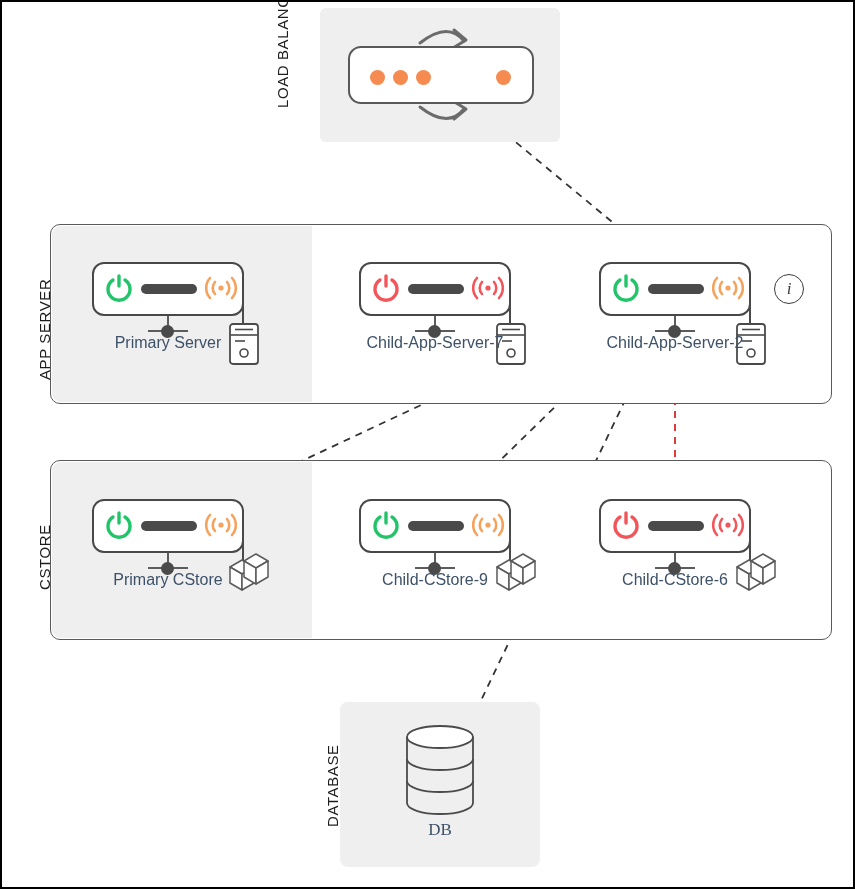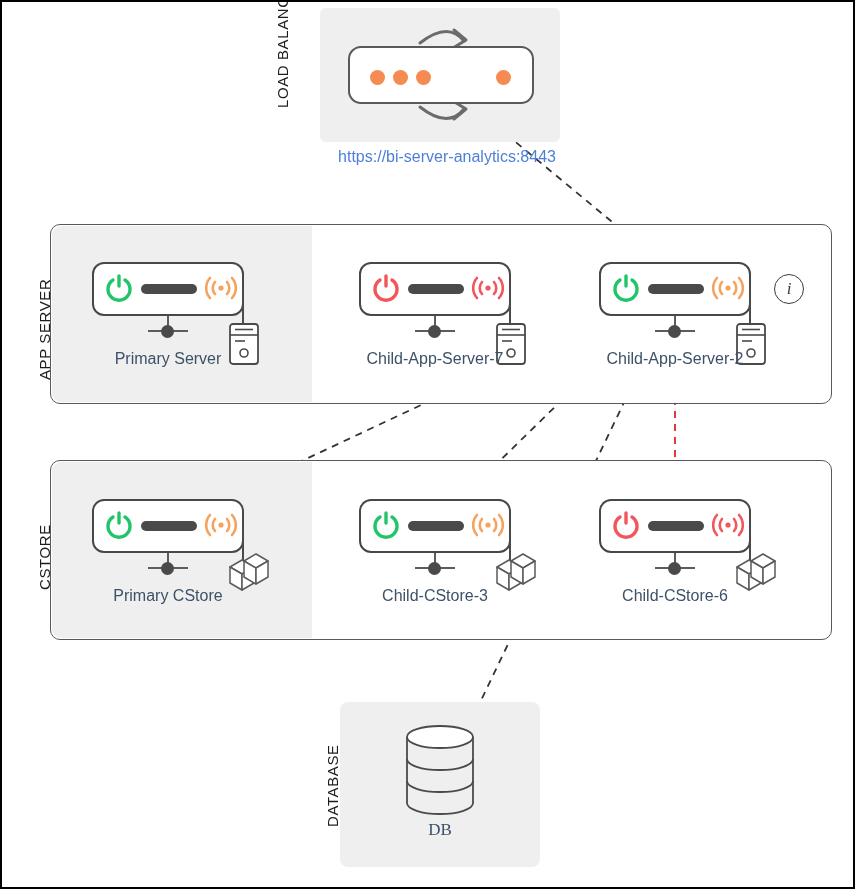--- a/index.html
+++ b/index.html
@@ -66,21 +66,21 @@
   .node-box{
     position:absolute;left:0;top:0;
     width:152px;height:54px;
     border:2.2px solid #484848;
     border-radius:12px;
     background:#ffffff;
     box-sizing:border-box;
   }
   .node-label{
     position:absolute;
-    top:88px;left:-24px;width:200px;
+    top:72px;left:-24px;width:200px;
     text-align:center;
     font-size:16px;
     color:#3d5168;
     white-space:nowrap;
     font-family:"Liberation Sans","DejaVu Sans",sans-serif;
   }
   .pwr{position:absolute;left:12px;top:11px;width:30px;height:30px;}
   .bar{
     position:absolute;left:49px;top:22px;width:56px;height:10px;
     border-radius:5px;background:#4a4a4a;
@@ -159,21 +159,20 @@
     <path d="M 133 93 l 13 8 l -12 10" fill="none" stroke="#6b6b6b" stroke-width="3" stroke-linecap="round" stroke-linejoin="round"></path>
   </svg>
 
   <div id="lb-inner">
     <div class="lb-dot" style="left:20px;top:22px;"></div>
     <div class="lb-dot" style="left:43px;top:22px;"></div>
     <div class="lb-dot" style="left:66px;top:22px;"></div>
     <div class="lb-dot" style="left:146px;top:22px;"></div>
   </div>
 
-  <div id="lb-url">https://bi-server-analytics:8443</div>
 
   <div class="group-panel" style="left:48px;top:222px;width:782px;height:180px;"></div>
   <div class="group-highlight" style="left:50px;top:224px;width:260px;height:176px;border-radius:9px 0 0 9px;"></div>
   <div class="group-label" style="left:34px;top:378px;">APP SERVER</div>
 
   <div class="node" style="left:90px;top:260px;">
     <div class="node-box"></div>
     <svg class="pwr" viewBox="0 0 30 30">
       <path d="M 9 7 A 11 11 0 1 0 21 7" fill="none" stroke="#22c469" stroke-width="3.4" stroke-linecap="round"></path>
       <line x1="15" y1="3" x2="15" y2="13" stroke="#22c469" stroke-width="3.4" stroke-linecap="round"></line>
@@ -314,21 +313,21 @@
         <path d="M 4 18 L 4 34 L 16 41 L 16 25 Z"></path>
         <path d="M 16 25 L 16 41 L 28 34 L 28 18 Z"></path>
         <path d="M 18 12 L 30 5 L 42 12 L 30 19 Z"></path>
         <path d="M 18 12 L 18 28 L 30 35 L 30 19 Z"></path>
         <path d="M 30 19 L 30 35 L 42 28 L 42 12 Z"></path>
       </g>
     </svg>
     <div class="stem"></div>
     <div class="stem-dash"></div>
     <div class="stem-dot"></div>
-    <div class="node-label">Child-CStore-3</div>
+    <div class="node-label">Child-CStore-9</div>
   </div>
 
   <div class="node" style="left:597px;top:497px;">
     <div class="node-box"></div>
     <svg class="pwr" viewBox="0 0 30 30">
       <path d="M 9 7 A 11 11 0 1 0 21 7" fill="none" stroke="#f2555a" stroke-width="3.4" stroke-linecap="round"></path>
       <line x1="15" y1="3" x2="15" y2="13" stroke="#f2555a" stroke-width="3.4" stroke-linecap="round"></line>
     </svg>
     <div class="bar"></div>
     <svg class="wifi" viewBox="0 0 34 28">

